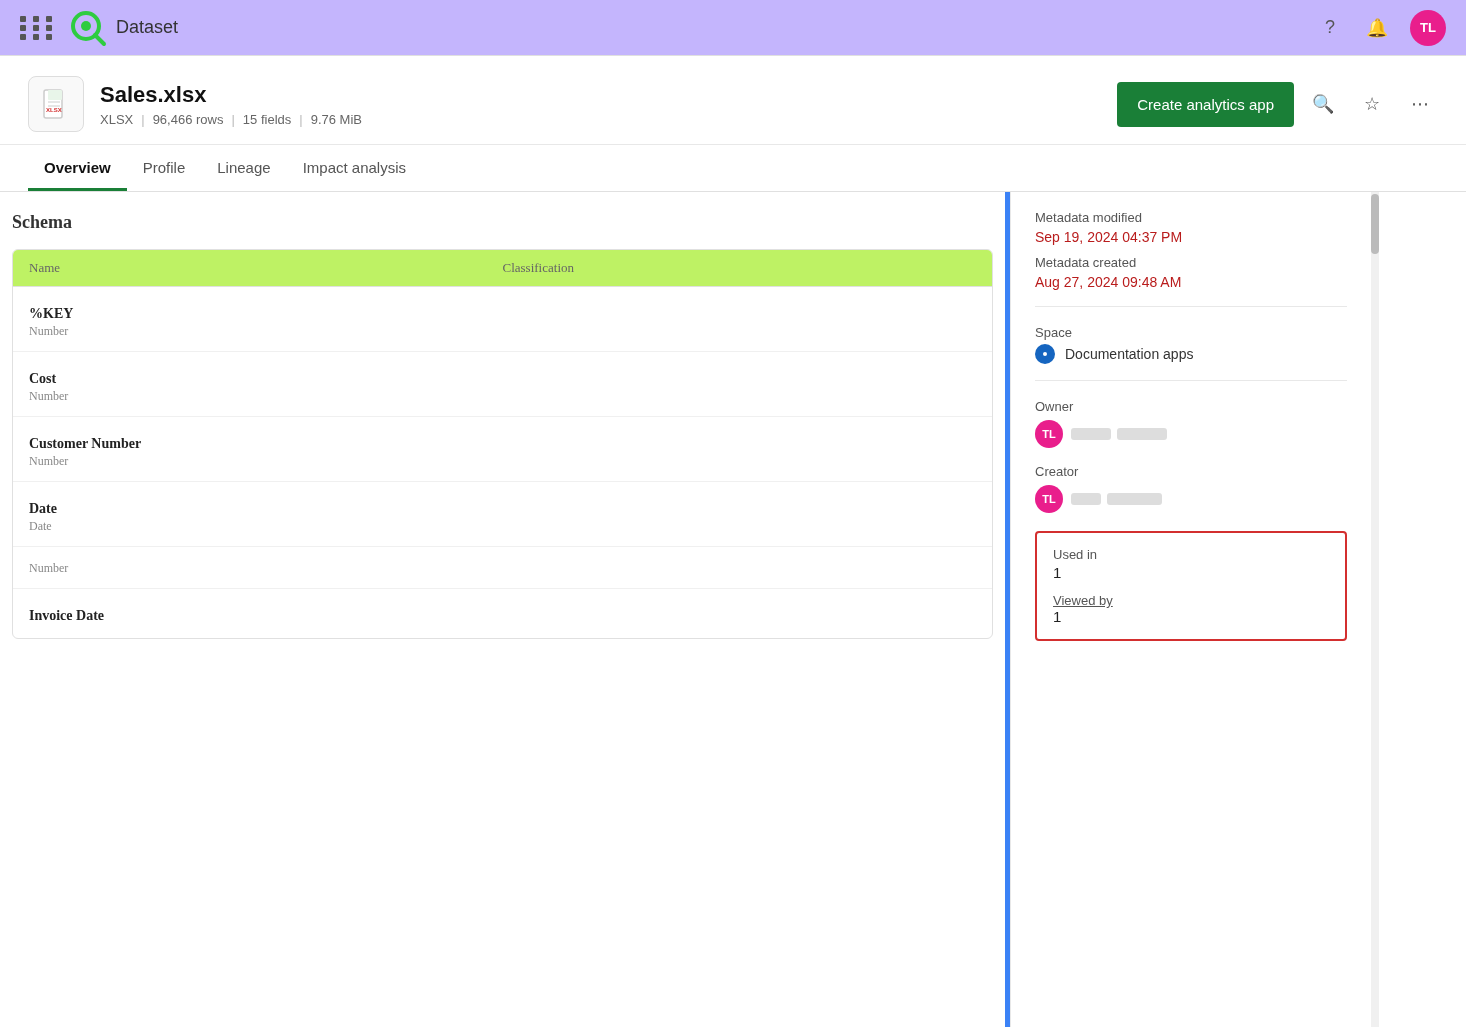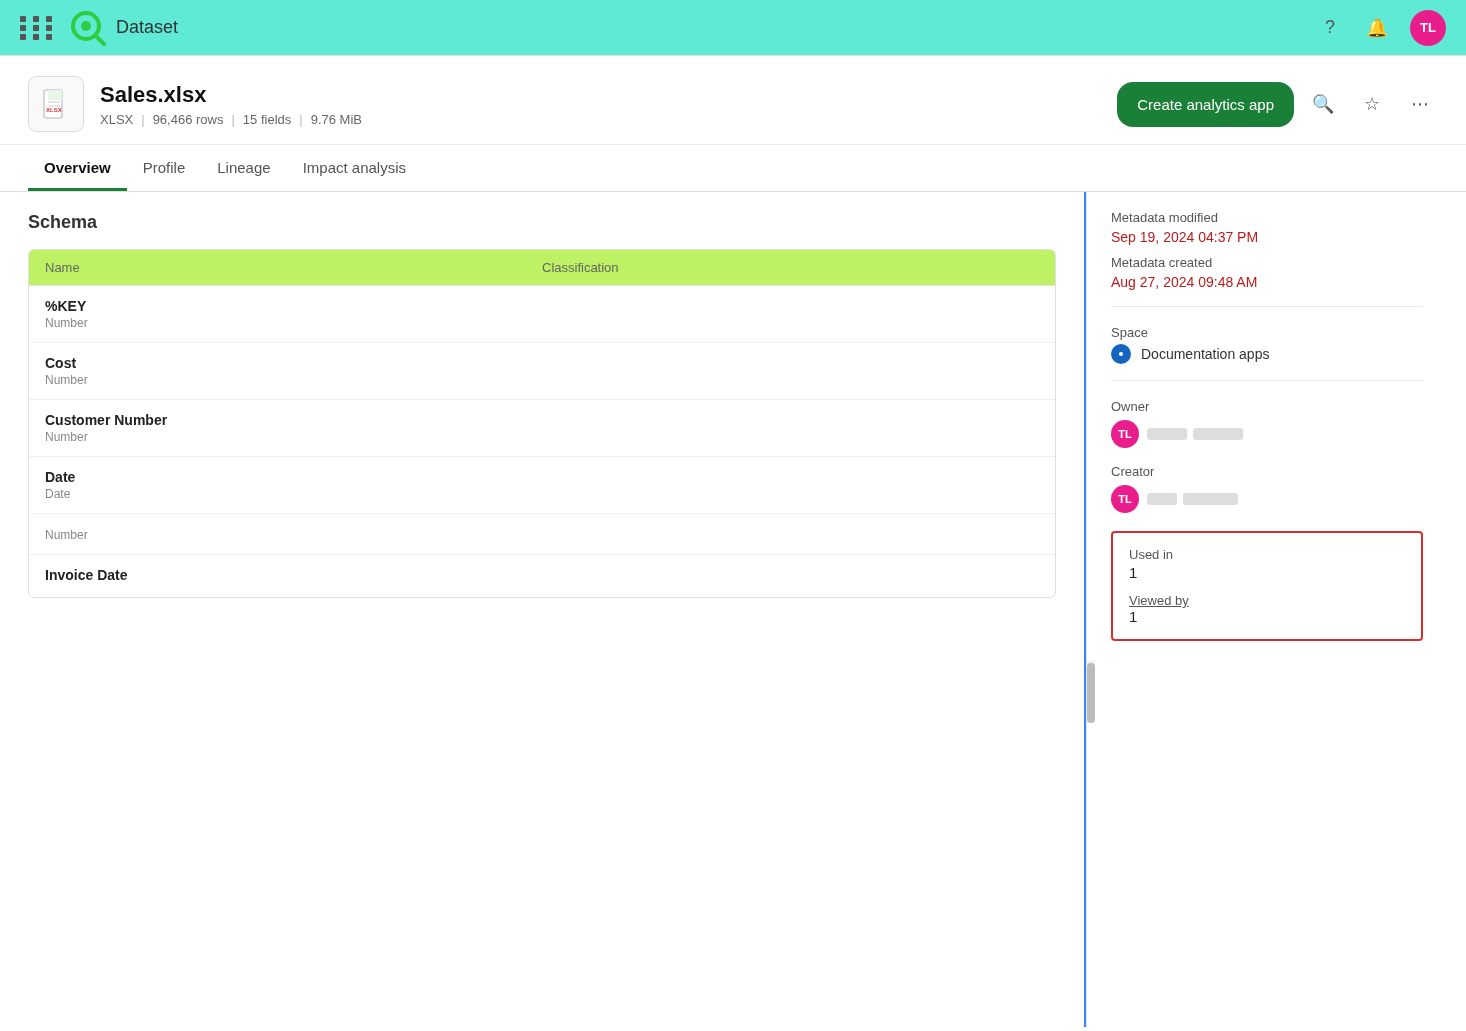--- a/index.html
+++ b/index.html
@@ -5,21 +5,21 @@
     * { box-sizing: border-box; margin: 0; padding: 0; }
     body { font-family: 'Segoe UI', Arial, sans-serif; background: #fff; color: #333; font-size: 14px; }
 
     
     .topnav {
       display: flex;
       align-items: center;
       padding: 0 20px;
       height: 56px;
       border-bottom: 1px solid #e0e0e0;
-      background: #5eead4;
+      background: #c4b5fd;
     }
     .topnav-grid {
       display: grid;
       grid-template-columns: repeat(3,10px);
       gap: 3px;
       margin-right: 12px;
       cursor: pointer;
     }
     .topnav-grid span {
       width: 6px; height: 6px;
@@ -92,21 +92,21 @@
     .meta-sep { color: #bbb; }
     .dataset-actions {
       display: flex;
       align-items: center;
       gap: 12px;
     }
     .btn-create {
       background: #1a7f37;
       color: #fff;
       border: none;
-      border-radius: 16px;
+      border-radius: 4px;
       padding: 14px 20px;
       font-size: 15px;
       font-weight: 500;
       cursor: pointer;
     }
     .action-icon {
       width: 36px; height: 36px;
       border-radius: 50%;
       display: flex; align-items: center; justify-content: center;
       cursor: pointer;
@@ -139,23 +139,24 @@
     .main-content {
       display: flex;
       height: calc(1031px - 56px - 88px - 52px);
       overflow: hidden;
     }
 
     
     .left-panel {
       flex: 1;
       overflow-y: auto;
-      padding: 20px 28px;
-      border-right: 2px solid #3b82f6;
+      padding: 20px 12px;
+      border-right: 5px solid #3b82f6;
       position: relative;
+      font-family: Liberation Serif, serif;
     }
 
     
     .left-panel::-webkit-scrollbar { width: 8px; }
     .left-panel::-webkit-scrollbar-track { background: #f5f5f5; }
     .left-panel::-webkit-scrollbar-thumb { background: #bbb; border-radius: 4px; }
 
     .schema-title {
       font-size: 18px;
       font-weight: 600;
@@ -176,21 +177,21 @@
     }
     .schema-col-name { flex: 1; color: #666; font-size: 13px; }
     .schema-col-class { flex: 1; color: #666; font-size: 13px; }
     .schema-row {
       display: flex;
       padding: 12px 16px;
       border-bottom: 1px solid #f0f0f0;
     }
     .schema-row:last-child { border-bottom: none; }
     .schema-field-name { flex: 1; }
-    .field-name { font-weight: 600; font-size: 14px; color: #222; }
+    .field-name { font-weight: 600; font-size: 14px; color: #222; margin-top: 7px; }
     .field-type { font-size: 12px; color: #888; margin-top: 2px; }
     .schema-field-class { flex: 1; }
 
     
     .right-panel {
       width: 360px;
       overflow-y: auto;
       padding: 0 24px 20px 24px;
       flex-shrink: 0;
     }
@@ -260,25 +261,24 @@
     .right-scroll-thumb {
       width: 8px;
       height: 60px;
       background: #bbb;
       border-radius: 4px;
       margin-top: 2px;
     }
 
     .right-outer {
       display: flex;
-      width: 380px;
+      width: 456px;
       flex-shrink: 0;
       border-left: 1px solid #e8e8e8;
       overflow: hidden;
-      flex-direction: column;
     }
   </style>
 </head>
 <body>
 
 <nav class="topnav">
   <div class="topnav-grid">
     <span></span>
       <span></span>
       <span></span>

